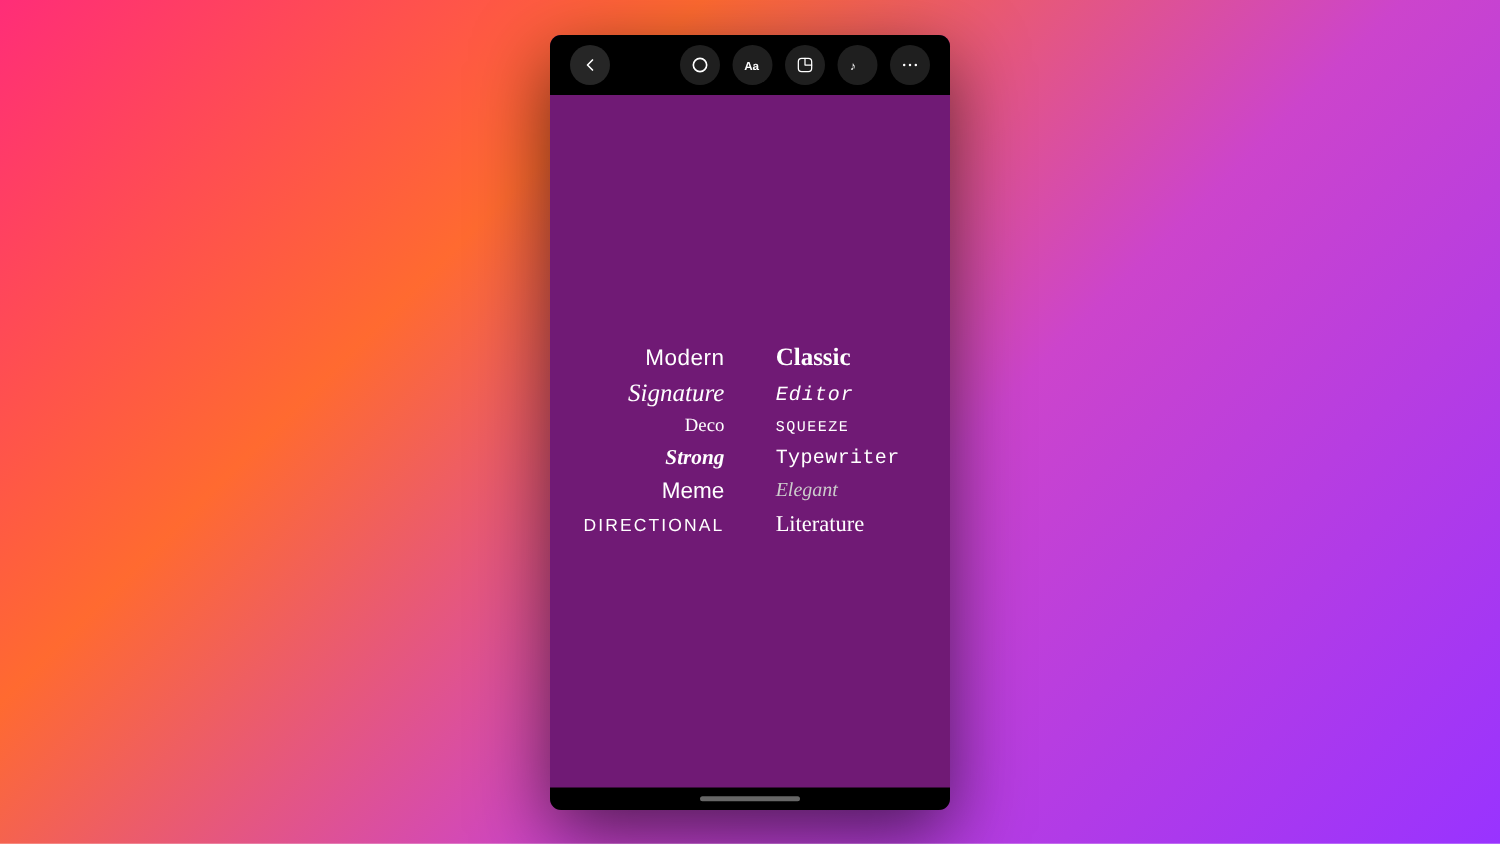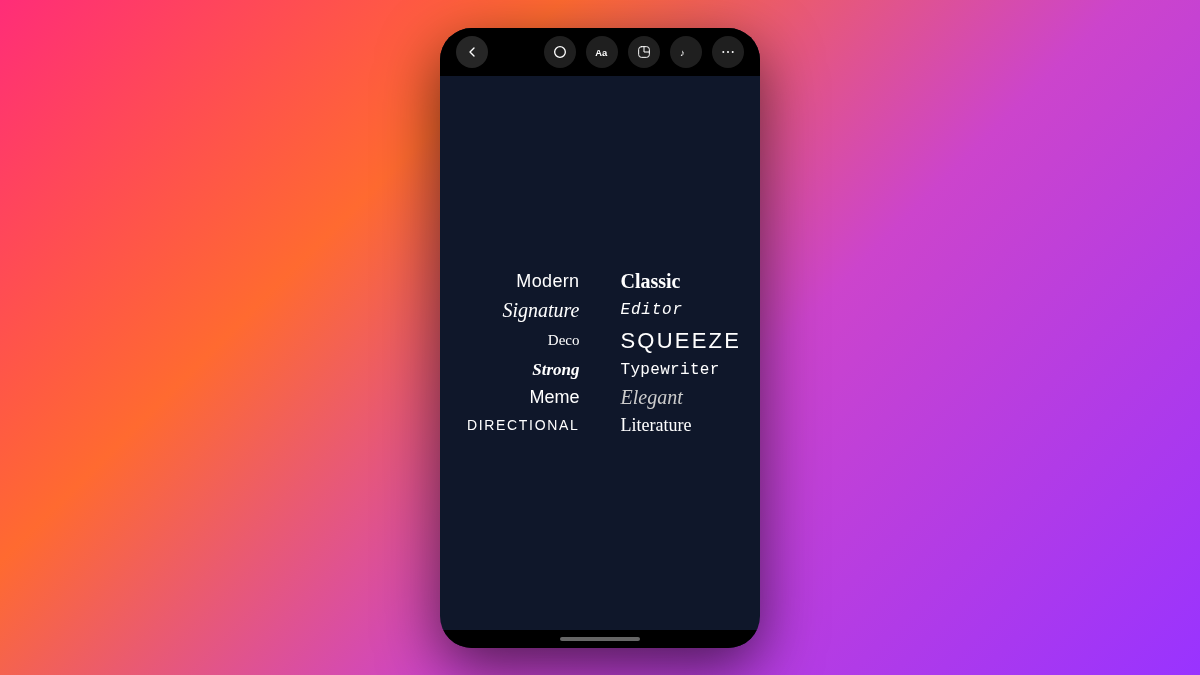--- a/index.html
+++ b/index.html
@@ -19,22 +19,22 @@
       inset: 0;
       background: linear-gradient(135deg, #ff2d78 0%, #ff6a30 30%, #cc44cc 60%, #9933ff 100%);
       z-index: 0;
     }
 
     .phone-container {
       position: relative;
       z-index: 1;
       width: 320px;
       height: 620px;
-      background: #0f172a;
-      border-radius: 32px;
+      background: #701a75;
+      border-radius: 9px;
       overflow: hidden;
       box-shadow: 0 20px 60px rgba(0,0,0,0.6);
       display: flex;
       flex-direction: column;
     }
 
     
     .top-bar {
       display: flex;
       align-items: center;
@@ -117,25 +117,25 @@
     }
 
     
     .f-modern { font-family: -apple-system, sans-serif; font-weight: 400; letter-spacing: 0.02em; }
     .f-classic { font-family: Georgia, serif; font-weight: 700; font-size: 20px; }
     .f-signature { font-family: 'Brush Script MT', cursive; font-style: italic; font-size: 20px; }
     .f-editor { font-family: 'Courier New', monospace; letter-spacing: 0.05em; font-size: 16px; font-style: italic; }
     .f-poster { font-family: Georgia, serif; font-weight: 700; font-size: 18px; }
     .f-bubble { font-family: Arial Rounded MT Bold, Arial, sans-serif; font-weight: 900; font-size: 20px; }
     .f-deco { font-family: Georgia, serif; font-size: 15px; }
-    .f-squeeze { font-family: Liberation Sans, sans-serif; letter-spacing: 0.1em; font-size: 22px; text-transform: uppercase; }
+    .f-squeeze { font-family: Liberation Mono, monospace; letter-spacing: 0.1em; font-size: 12px; text-transform: uppercase; }
     .f-strong { font-family: Georgia, serif; font-weight: 900; font-style: italic; font-size: 17px; }
     .f-typewriter { font-family: 'Courier New', monospace; font-size: 16px; letter-spacing: 0.02em; }
     .f-meme { font-family: Impact, sans-serif; font-size: 18px; }
-    .f-elegant { font-family: 'Times New Roman', Georgia, serif; font-style: italic; font-size: 20px; color: #ccc; }
+    .f-elegant { font-family: 'Times New Roman', Georgia, serif; font-style: italic; font-size: 16px; color: #ccc; }
     .f-directional { font-family: Arial, sans-serif; letter-spacing: 0.12em; font-size: 14px; text-transform: uppercase; }
     .f-literature { font-family: Georgia, serif; font-size: 18px; }
 
     
     .bottom-bar {
       display: flex;
       align-items: center;
       justify-content: center;
       gap: 8px;
       padding: 10px 12px;

